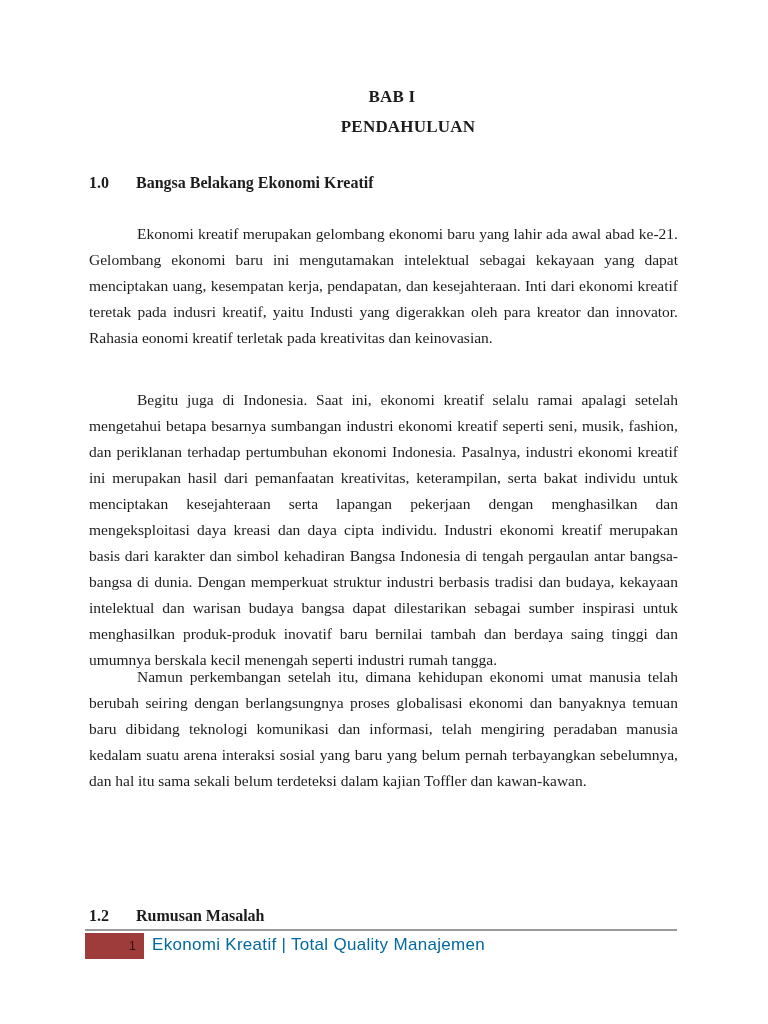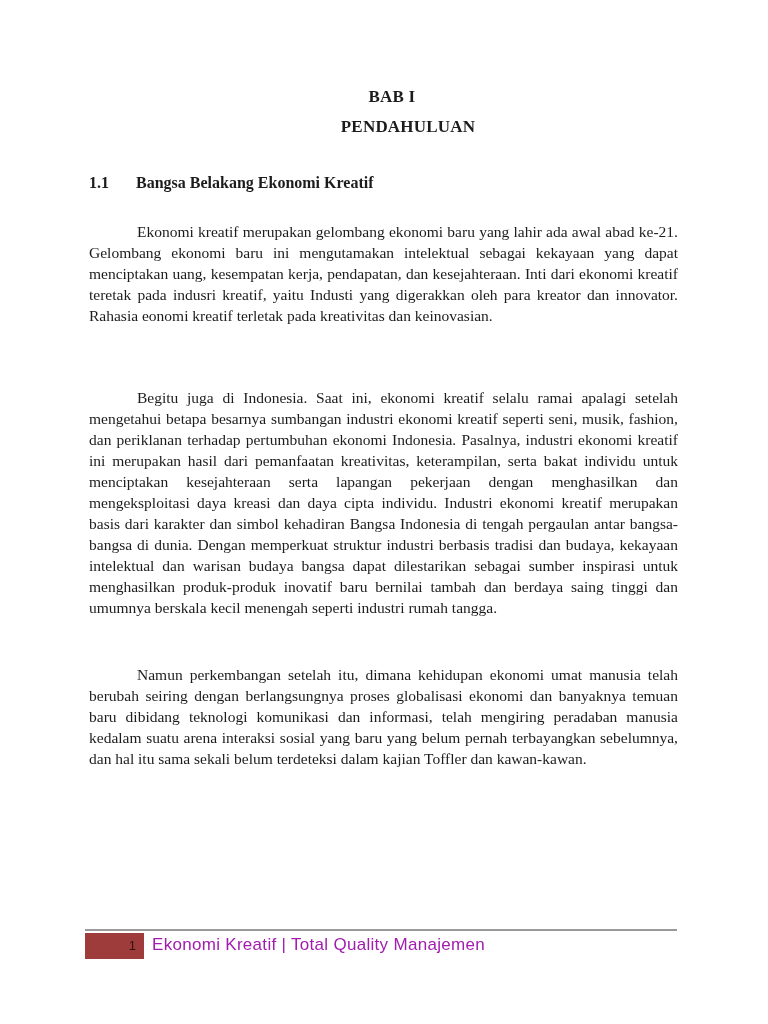--- a/index.html
+++ b/index.html
@@ -47,21 +47,21 @@
   .section-1-2 { top: 907px; }
 
   p.body-para {
     position: absolute;
     left: 89px;
     width: 589px;
     margin: 0;
     text-align: justify;
     text-indent: 48px;
     font-size: 15.5px;
-    line-height: 21px;
+    line-height: 26px;
   }
   .para-1 { top: 221px; }
   .para-2 { top: 387px; }
   .para-3 { top: 664px; }
 
   .footer-rule {
     position: absolute;
     top: 929px;
     left: 85px;
     width: 592px;
@@ -82,44 +82,47 @@
     font-family: "Liberation Sans", sans-serif;
     font-size: 13px;
     color: #331111;
   }
   .footer-title {
     position: absolute;
     top: 935px;
     left: 152px;
     font-family: "Liberation Sans", sans-serif;
     font-size: 17px;
-    color: #a21caf;
+    color: #0369a1;
     letter-spacing: 0.3px;
     white-space: nowrap;
   }
 </style>
 </head>
 <body>
 
 <div class="page">
 
   <div class="chapter-title">BAB I</div>
 
   <div class="chapter-subtitle">PENDAHULUAN</div>
 
   <div class="section-heading section-1-1">
-    <span class="sec-num">1.1</span><span>Bangsa Belakang Ekonomi Kreatif</span>
+    <span class="sec-num">1.0</span><span>Bangsa Belakang Ekonomi Kreatif</span>
   </div>
 
   <p class="body-para para-1">Ekonomi kreatif merupakan gelombang ekonomi baru yang lahir ada awal abad ke-21. Gelombang ekonomi baru ini mengutamakan intelektual sebagai kekayaan yang dapat menciptakan uang, kesempatan kerja, pendapatan, dan kesejahteraan. Inti dari ekonomi kreatif teretak pada indusri kreatif, yaitu Industi yang digerakkan oleh para kreator dan innovator. Rahasia eonomi kreatif terletak pada kreativitas dan keinovasian.</p>
 
   <p class="body-para para-2">Begitu juga di Indonesia. Saat ini, ekonomi kreatif selalu ramai apalagi setelah mengetahui betapa besarnya sumbangan industri ekonomi kreatif seperti seni, musik, fashion, dan periklanan terhadap pertumbuhan ekonomi Indonesia. Pasalnya, industri ekonomi kreatif ini merupakan hasil dari pemanfaatan kreativitas, keterampilan, serta bakat individu untuk menciptakan kesejahteraan serta lapangan pekerjaan dengan menghasilkan dan mengeksploitasi daya kreasi dan daya cipta individu. Industri ekonomi kreatif merupakan basis dari karakter dan simbol kehadiran Bangsa Indonesia di tengah pergaulan antar bangsa-bangsa di dunia. Dengan memperkuat struktur industri berbasis tradisi dan budaya, kekayaan intelektual dan warisan budaya bangsa dapat dilestarikan sebagai sumber inspirasi untuk menghasilkan produk-produk inovatif baru bernilai tambah dan berdaya saing tinggi dan umumnya berskala kecil menengah seperti industri rumah tangga.</p>
 
   <p class="body-para para-3">Namun perkembangan setelah itu, dimana kehidupan ekonomi umat manusia telah berubah seiring dengan berlangsungnya proses globalisasi ekonomi dan banyaknya temuan baru dibidang teknologi komunikasi dan informasi, telah mengiring peradaban manusia kedalam suatu arena interaksi sosial yang baru yang belum pernah terbayangkan sebelumnya, dan hal itu sama sekali belum terdeteksi dalam kajian Toffler dan kawan-kawan.</p>
 
+  <div class="section-heading section-1-2">
+    <span class="sec-num">1.2</span><span>Rumusan Masalah</span>
+  </div>
 
   <div class="footer-rule"></div>
 
   <div class="page-number-badge">
     <span>1</span>
   </div>
 
   <div class="footer-title">Ekonomi Kreatif | Total Quality Manajemen</div>
 
 </div>

